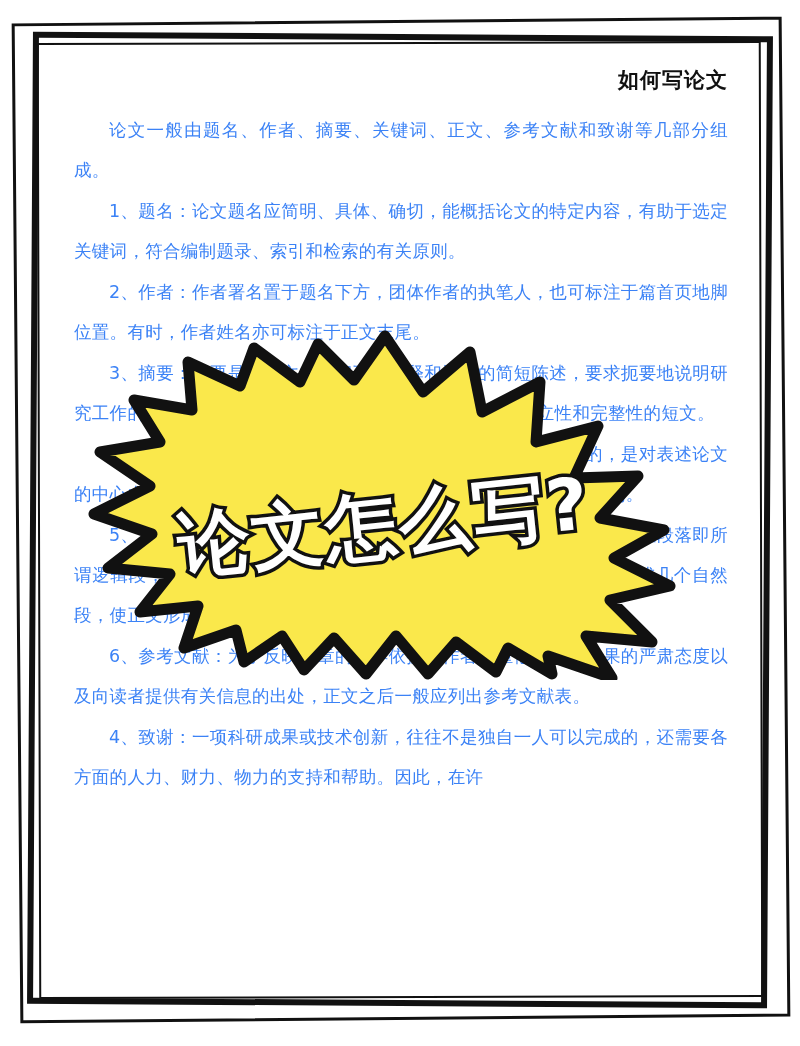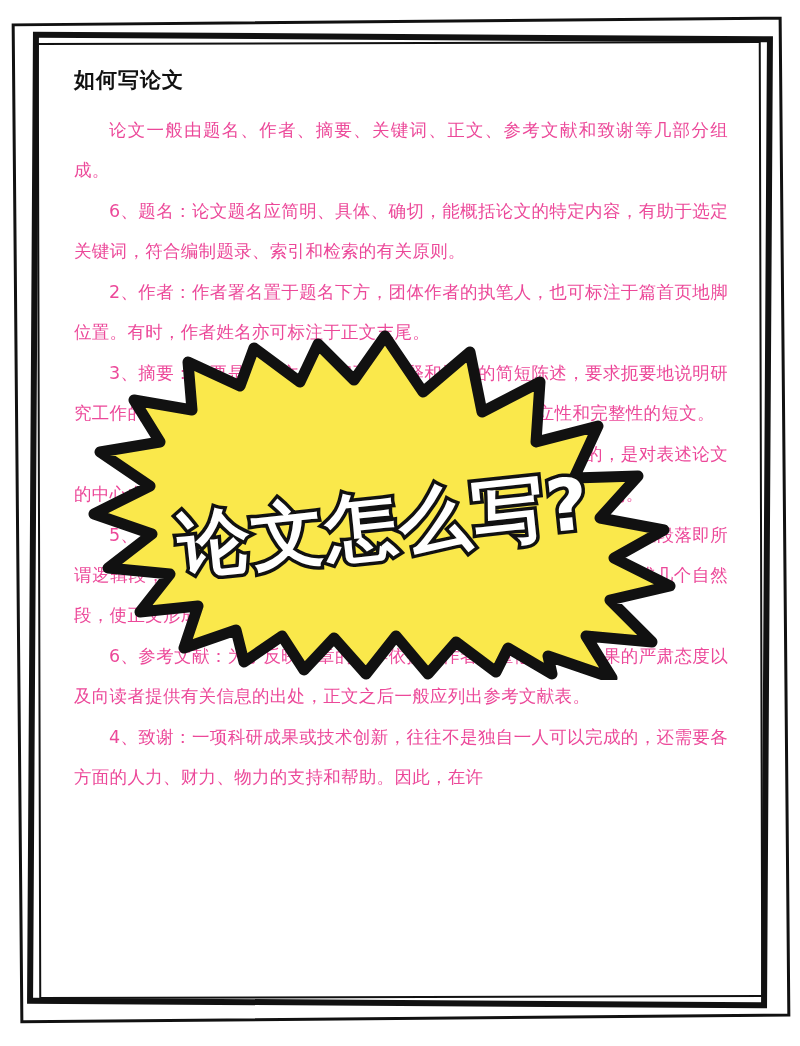--- a/index.html
+++ b/index.html
@@ -51,32 +51,32 @@
   .doc {
     position: absolute;
     left: 60px;
     top: 52px;
     width: 682px;
     height: 930px;
     box-sizing: border-box;
     padding: 8px 14px 0 14px;
   }
   .doc-title {
-    text-align: left;
+    text-align: right;
     font-size: 21px;
     font-weight: 700;
     color: #111;
     letter-spacing: 1px;
     margin: 6px 0 16px 0;
     font-family: "DejaVu Sans", sans-serif;
   }
   .para {
     font-size: 17.5px;
     line-height: 40px;
-    color: #ec4899;
+    color: #3b82f6;
     text-indent: 2em;
     margin: 0 0 1px 0;
     text-align: justify;
     letter-spacing: 0.3px;
     font-family: "DejaVu Sans", sans-serif;
   }
 
   
   .burst {
     position: absolute;
@@ -117,21 +117,21 @@
 <body>
 
 <div class="frame-outer"></div>
 <div class="frame-inner"></div>
 <div class="frame-inner2"></div>
 
 <div class="doc">
   <div class="doc-title">如何写论文</div>
 
   <p class="para">论文一般由题名、作者、摘要、关键词、正文、参考文献和致谢等几部分组成。</p>
-  <p class="para">6、题名：论文题名应简明、具体、确切，能概括论文的特定内容，有助于选定关键词，符合编制题录、索引和检索的有关原则。</p>
+  <p class="para">1、题名：论文题名应简明、具体、确切，能概括论文的特定内容，有助于选定关键词，符合编制题录、索引和检索的有关原则。</p>
   <p class="para">2、作者：作者署名置于题名下方，团体作者的执笔人，也可标注于篇首页地脚位置。有时，作者姓名亦可标注于正文末尾。</p>
   <p class="para">3、摘要：摘要是对论文的内容不加注释和评论的简短陈述，要求扼要地说明研究工作的目的、方法和最终结论，重点是结论，是一篇有独立性和完整性的短文。</p>
   <p class="para">4、关键词：关键词是从论文的题名、提要和正文中选取出来的，是对表述论文的中心内容有实质意义的词汇。关键词按词条的外延层次从大到小排列。</p>
   <p class="para">5、正文：论文正文是论文的主体，正文部分分成几个大的段落，这些段落即所谓逻辑段，一个逻辑段可包含几个小逻辑段，一个小逻辑段可包含一个或几个自然段，使正文形成若干层次。论文的层次不宜过多，一般不超过五级。</p>
   <p class="para">6、参考文献：为了反映文章的科学依据、作者尊重他人研究成果的严肃态度以及向读者提供有关信息的出处，正文之后一般应列出参考文献表。</p>
   <p class="para">4、致谢：一项科研成果或技术创新，往往不是独自一人可以完成的，还需要各方面的人力、财力、物力的支持和帮助。因此，在许</p>
 </div>
 
 <div class="burst">
   <svg viewBox="0 0 620 350" xmlns="http://www.w3.org/2000/svg">

